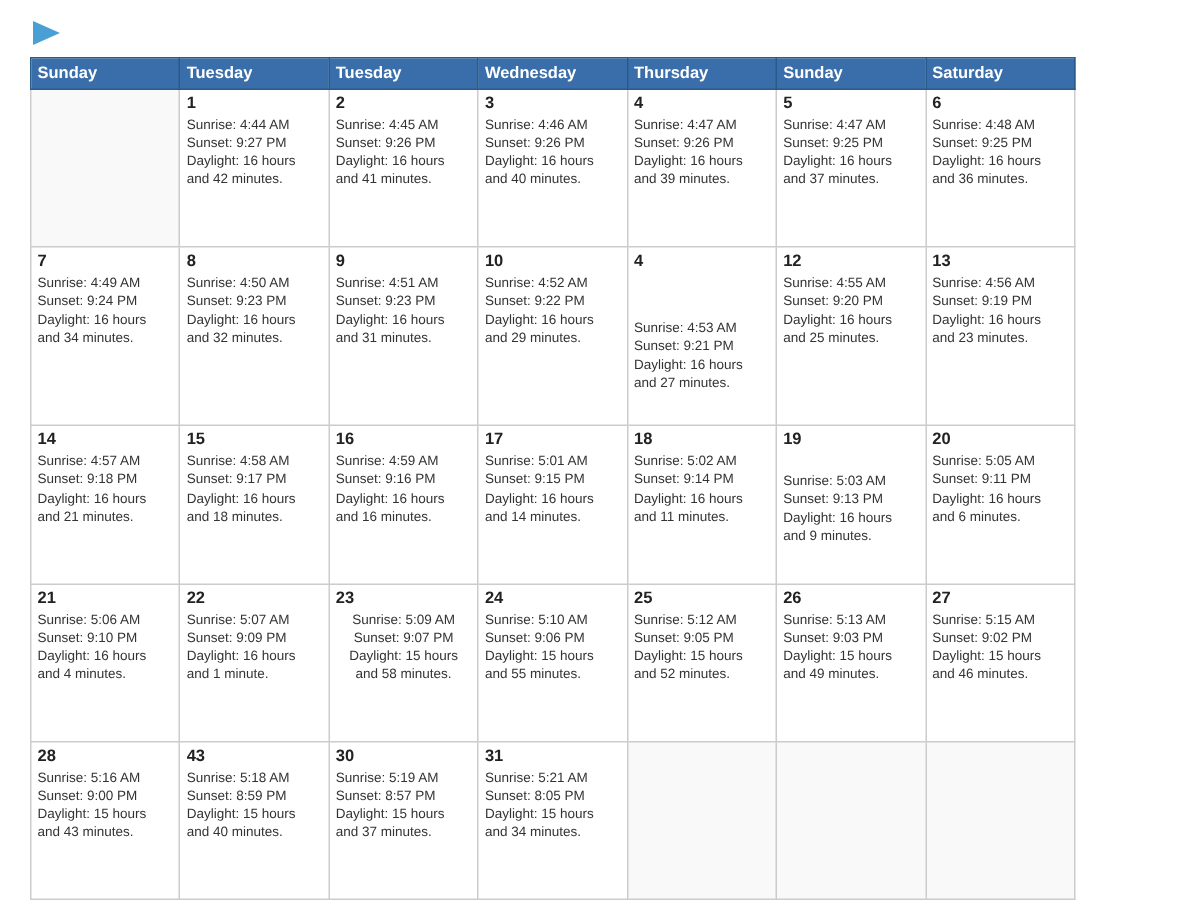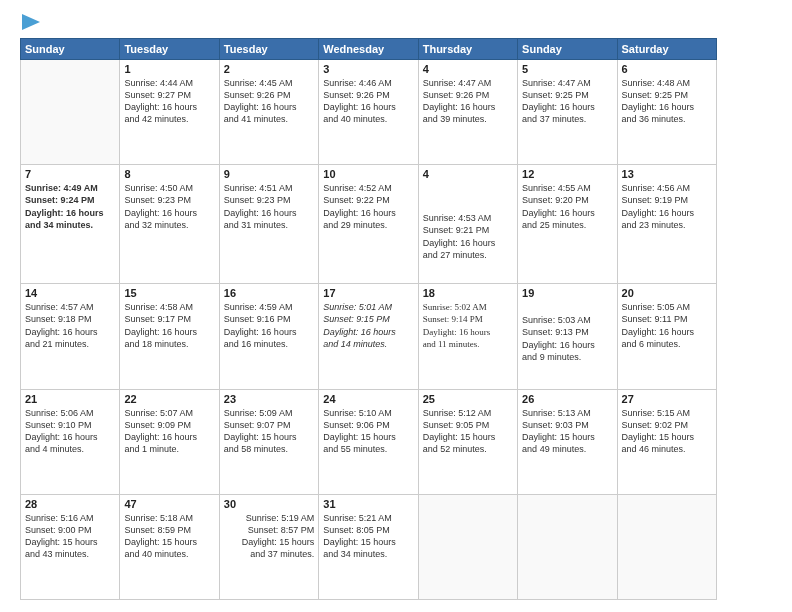--- a/index.html
+++ b/index.html
@@ -169,21 +169,21 @@
             <span class="day-num">6</span>
             <div class="cell-content" style="white-space: pre-line;">Sunrise: 4:48 AM
 Sunset: 9:25 PM
 Daylight: 16 hours
 and 36 minutes.</div>
           </td>
         </tr>
         <tr>
           <td>
             <span class="day-num">7</span>
-            <div class="cell-content" style="white-space: pre-line; font-weight: bold;">Sunrise: 4:49 AM
+            <div class="cell-content" style="white-space: pre-line;">Sunrise: 4:49 AM
 Sunset: 9:24 PM
 Daylight: 16 hours
 and 34 minutes.</div>
           </td>
           <td>
             <span class="day-num">8</span>
             <div class="cell-content" style="white-space: pre-line;">Sunrise: 4:50 AM
 Sunset: 9:23 PM
 Daylight: 16 hours
 and 32 minutes.</div>
@@ -241,28 +241,28 @@
           </td>
           <td>
             <span class="day-num">16</span>
             <div class="cell-content" style="white-space: pre-line;">Sunrise: 4:59 AM
 Sunset: 9:16 PM
 Daylight: 16 hours
 and 16 minutes.</div>
           </td>
           <td>
             <span class="day-num">17</span>
-            <div class="cell-content" style="white-space: pre-line; font-style: italic;">Sunrise: 5:01 AM
+            <div class="cell-content" style="white-space: pre-line;">Sunrise: 5:01 AM
 Sunset: 9:15 PM
 Daylight: 16 hours
 and 14 minutes.</div>
           </td>
           <td>
             <span class="day-num">18</span>
-            <div class="cell-content" style="white-space: pre-line; font-family: Liberation Serif, serif;">Sunrise: 5:02 AM
+            <div class="cell-content" style="white-space: pre-line;">Sunrise: 5:02 AM
 Sunset: 9:14 PM
 Daylight: 16 hours
 and 11 minutes.</div>
           </td>
           <td>
             <span class="day-num">19</span>
             <div class="cell-content" style="white-space: pre-line; margin-top: 15px;">Sunrise: 5:03 AM
 Sunset: 9:13 PM
 Daylight: 16 hours
 and 9 minutes.</div>
@@ -285,21 +285,21 @@
           </td>
           <td>
             <span class="day-num">22</span>
             <div class="cell-content" style="white-space: pre-line;">Sunrise: 5:07 AM
 Sunset: 9:09 PM
 Daylight: 16 hours
 and 1 minute.</div>
           </td>
           <td>
             <span class="day-num">23</span>
-            <div class="cell-content" style="white-space: pre-line;">Sunrise: 5:09 AM
+            <div class="cell-content" style="white-space: pre-line; text-align: center;">Sunrise: 5:09 AM
 Sunset: 9:07 PM
 Daylight: 15 hours
 and 58 minutes.</div>
           </td>
           <td>
             <span class="day-num">24</span>
             <div class="cell-content" style="white-space: pre-line;">Sunrise: 5:10 AM
 Sunset: 9:06 PM
 Daylight: 15 hours
 and 55 minutes.</div>
@@ -328,29 +328,29 @@
         </tr>
         <tr>
           <td>
             <span class="day-num">28</span>
             <div class="cell-content" style="white-space: pre-line;">Sunrise: 5:16 AM
 Sunset: 9:00 PM
 Daylight: 15 hours
 and 43 minutes.</div>
           </td>
           <td>
-            <span class="day-num">47</span>
+            <span class="day-num">43</span>
             <div class="cell-content" style="white-space: pre-line;">Sunrise: 5:18 AM
 Sunset: 8:59 PM
 Daylight: 15 hours
 and 40 minutes.</div>
           </td>
           <td>
             <span class="day-num">30</span>
-            <div class="cell-content" style="white-space: pre-line; text-align: right;">Sunrise: 5:19 AM
+            <div class="cell-content" style="white-space: pre-line;">Sunrise: 5:19 AM
 Sunset: 8:57 PM
 Daylight: 15 hours
 and 37 minutes.</div>
           </td>
           <td>
             <span class="day-num">31</span>
             <div class="cell-content" style="white-space: pre-line;">Sunrise: 5:21 AM
 Sunset: 8:05 PM
 Daylight: 15 hours
 and 34 minutes.</div>

